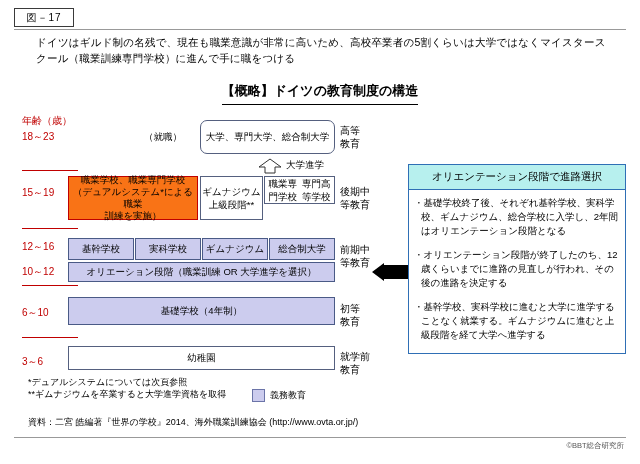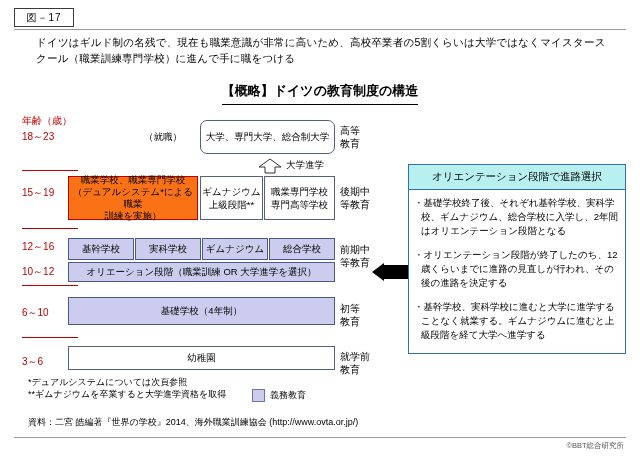--- a/index.html
+++ b/index.html
@@ -218,34 +218,34 @@
     <span>職業学校、職業専門学校</span>
     <span>（デュアルシステム*による職業</span>
     <span>訓練を実施）</span>
   </div>
 
   <div class="box plain" style="left:200px; top:176px; width:63px; height:44px; flex-direction:column; line-height:13px;">
     <span>ギムナジウム</span>
     <span>上級段階**</span>
   </div>
 
-  <div class="box plain" style="left:264px; top:176px; width:71px; height:44px; flex-direction:column; line-height:13px;">
+  <div class="box plain" style="left:264px; top:176px; width:71px; height:28px; flex-direction:row; line-height:13px;">
     <span>職業専門学校</span>
     <span>専門高等学校</span>
   </div>
 
   <div class="stage" style="left:340px; top:185px;">
     <span>後期中</span><br>
     <span>等教育</span>
   </div>
 
   <div class="box lav" style="left:68px; top:238px; width:66px; height:22px;">基幹学校</div>
   <div class="box lav" style="left:135px; top:238px; width:66px; height:22px;">実科学校</div>
   <div class="box lav" style="left:202px; top:238px; width:66px; height:22px;">ギムナジウム</div>
-  <div class="box lav" style="left:269px; top:238px; width:66px; height:22px;">総合学校</div>
+  <div class="box lav" style="left:269px; top:238px; width:66px; height:22px;">総合制大学</div>
 
   <div class="box lav" style="left:68px; top:262px; width:267px; height:20px; font-size:9.5px;">オリエーション段階（職業訓練 OR 大学進学を選択）</div>
 
   <div class="stage" style="left:340px; top:243px;">
     <span>前期中</span><br>
     <span>等教育</span>
   </div>
 
   <svg class="hollow-arrow" style="left:372px; top:263px;" width="36" height="18" viewBox="0 0 36 18">
     <polygon points="36,2 36,16 12,16 12,18 0,9 12,0 12,2" fill="#000000"></polygon>

